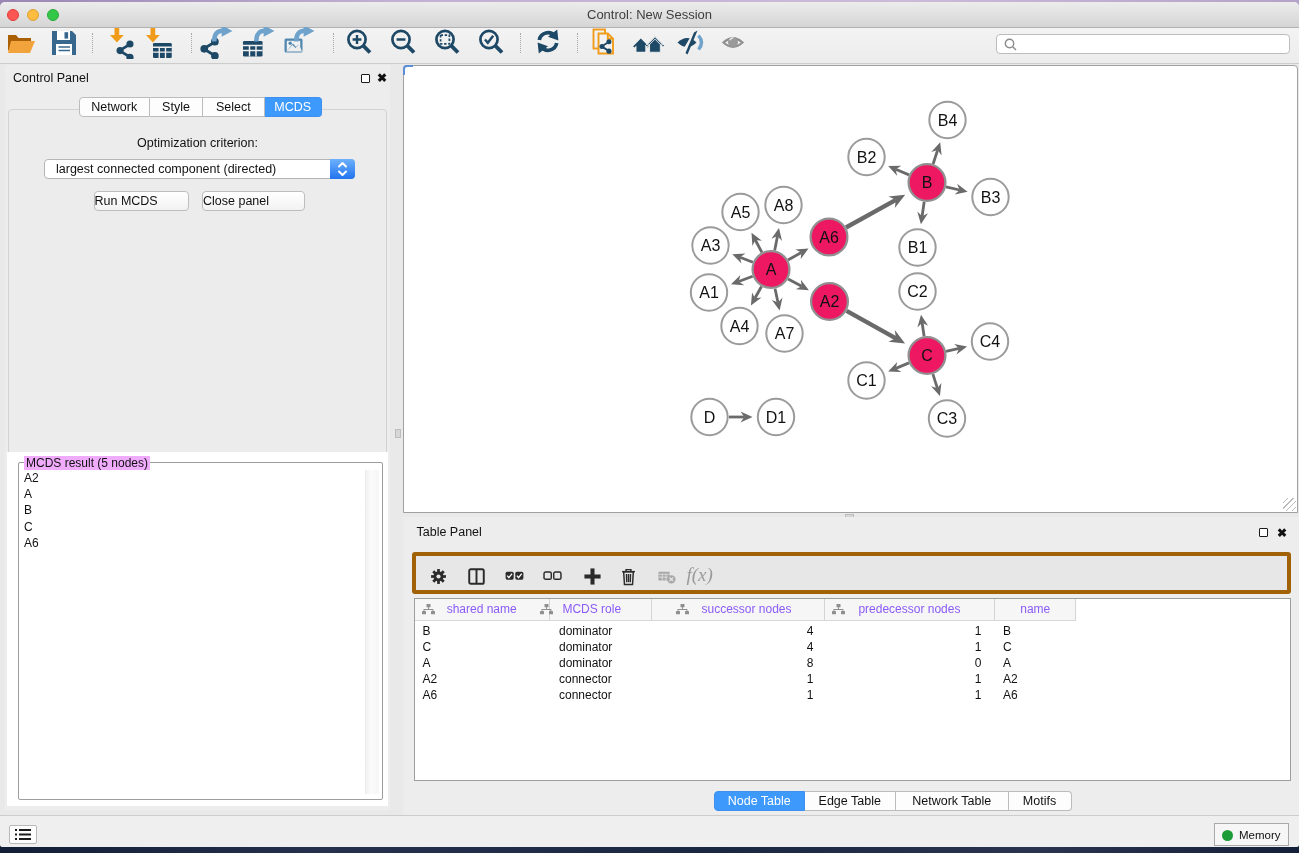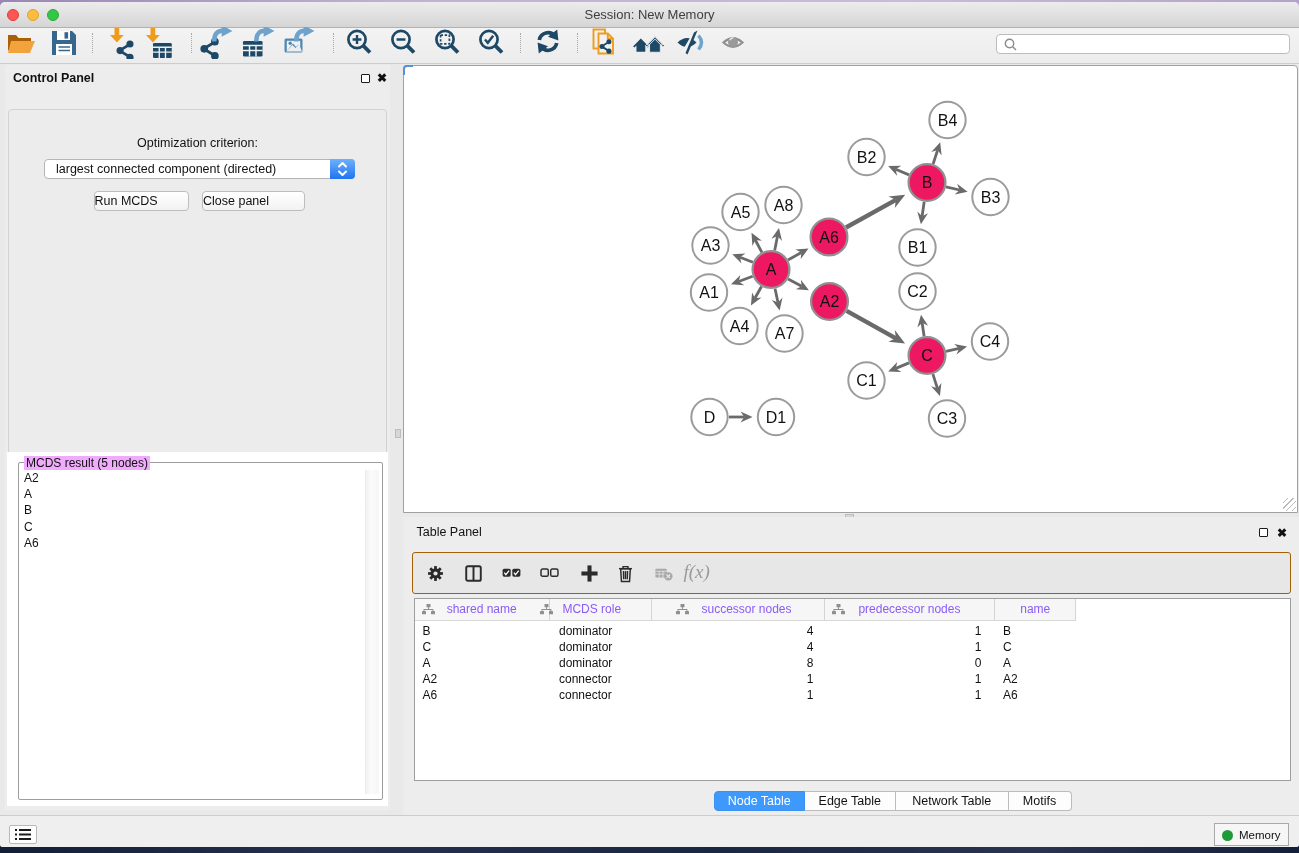--- a/index.html
+++ b/index.html
@@ -15,21 +15,21 @@
 #titlebar .tl { position:absolute; width:12px; height:12px; border-radius:50%; top:7px; }
 #title { width:100%; text-align:center; font-size:13px; color:#3e3e3e; line-height:25px; }
 #toolbar { left:0; top:26px; width:1299px; height:36px; background:linear-gradient(#f3f3f3,#ececec); border-bottom:1px solid #cccccc; }
 .sep { position:absolute; top:5px; height:20px; width:0; border-left:1px dotted #a8a8a8; }
 .ticon { position:absolute; top:-1px; }
 #search { left:996px; top:6px; width:294px; height:20px; background:#fff; border:1px solid #bdbdbd; border-radius:4px; }
 
 #main { left:0; top:63px; width:1299px; height:750px; background:#e9e9e9; }
 
 #cpanel { left:5px; top:0px; width:385px; height:745px; background:#ededed; }
-#cpanel h1 { font-size:12.5px; font-weight:bold; color:#111; position:absolute; left:8px; top:6px; }
+#cpanel h1 { font-size:12.5px; font-weight:normal; color:#111; position:absolute; left:8px; top:6px; }
 .flt { position:absolute; width:9px; height:9px; border:1.5px solid #1c1c1c; border-radius:1px; background:#fff; }
 .xcl { position:absolute; font-size:12px; font-weight:bold; color:#111; }
 #tabc { position:absolute; left:3px; top:43.5px; width:379px; height:697px; background:#ececec; border:1px solid #d2d2d2; border-radius:4px; }
 .tabs { position:absolute; display:flex; }
 .tab { height:20px; line-height:19px; background:#fdfdfd; border:1px solid #bcbcbc; border-left:none; font-size:12.5px; color:#111; text-align:center; }
 .tab.first { border-left:1px solid #bcbcbc; border-radius:4px 0 0 4px; }
 .tab.last { border-radius:0 4px 4px 0; }
 .tab.sel { background:#3d99fc; color:#fff; border-color:#3d90ef; }
 #cptabs { left:73.5px; top:31.5px; }
 
@@ -47,21 +47,21 @@
 #resscroll { position:absolute; right:2.5px; top:7px; width:14px; height:324px; background:linear-gradient(90deg,#f2f2f2,#fbfbfb 40%,#f6f6f6); border-left:1px solid #ececec; }
 
 #nwin { left:403px; top:0px; width:895px; height:448px; border:1px solid #a0a0a0; border-radius:4px 4px 0 0; background:#fff; }
 #ntitle { position:absolute; left:0; top:0; width:100%; height:20px; background:linear-gradient(#f1f1f1,#d8d8d8); border-bottom:1px solid #ababab; border-radius:4px 4px 0 0; }
 #ntitle .tl { position:absolute; width:10.5px; height:10.5px; border-radius:50%; top:4.5px; }
 #ntitle span { display:block; width:100%; text-align:center; font-size:13px; color:#2e2e2e; line-height:20px; }
 #grip { position:absolute; right:1px; bottom:1px; width:13px; height:13px; background:repeating-linear-gradient(135deg, transparent 0 3px, #bbb 3px 4px); }
 
 #tpanel { left:403px; top:452px; width:896px; height:298px; background:#ededed; }
 #tpanel h1 { font-size:12.5px; font-weight:normal; color:#111; position:absolute; left:13.5px; top:8px; }
-#ttool { position:absolute; left:8.5px; top:34.5px; width:879px; height:42px; background:#e7e7e7; border:1px solid #a16207; border-radius:3px;text-align:right; }
+#ttool { position:absolute; left:8.5px; top:34.5px; width:879px; height:42px; background:#e7e7e7; border:4px solid #a16207; border-radius:3px;text-align:right; }
 #ttable { position:absolute; left:10.5px; top:81px; width:877px; height:183px; background:#fff; border:1px solid #9e9e9e; }
 #thead { position:absolute; left:0; top:0; height:21.5px; background:#f6f6f6; border-bottom:1px solid #d8d8d8; }
 .hcell svg { position:absolute; left:7px; top:5px; }
 .hcell { position:absolute; top:0; height:21.5px; border-right:1px solid #d4d4d4; font-size:12px; color:#8b5cf6; text-align:center; line-height:21px; }
 .trow { position:absolute; font-size:12px; color:#111; height:16.1px; line-height:16.1px; }
 .num { text-align:right; }
 #btabs { left:270px; top:274px;padding-left:41px; }
 
 #status { left:0; top:813px; width:1299px; height:34px; background:#efefef; border-top:1px solid #cdcdcd; }
 #listbtn { position:absolute; left:9px; top:9px; width:28px; height:19px; background:#fdfdfd; border:1px solid #b9b9b9; border-radius:2px; }
@@ -71,21 +71,21 @@
 svg text { font-family:"Liberation Sans", sans-serif; }
 </style>
 </head>
 <body>
 <div class="abs" id="wallTop"></div>
 <div class="abs" id="app">
   <div class="abs" id="titlebar">
     <div class="tl" style="left:7px;background:#fc5753;border:0.5px solid #df3e39;"></div>
     <div class="tl" style="left:27px;background:#fdbc40;border:0.5px solid #dfa133;"></div>
     <div class="tl" style="left:47px;background:#33c748;border:0.5px solid #2aab3a;"></div>
-    <div id="title">Session: New Memory</div>
+    <div id="title">Control: New Session</div>
   </div>
   <div class="abs" id="toolbar">
     <div class="sep" style="left:92px"></div>
       <div class="sep" style="left:191px"></div>
       <div class="sep" style="left:333px"></div>
       <div class="sep" style="left:520px"></div>
       <div class="sep" style="left:577px"></div>
 <svg class="ticon" style="left:5px" width="32" height="30" viewBox="0 0 32 30">
         <path d="M3 8 L11 8 L13.5 11 L26 11 L26 14 L3 14 Z" fill="#a96007"></path>
         <path d="M3 26 L3 10 L10.5 10 L13 13 L3 24 Z" fill="#a96007"></path>
@@ -242,20 +242,26 @@
           <line x1="9.7" y1="9.7" x2="13" y2="13" stroke="#8b8b8b" stroke-width="1.4"></line>
         </svg>
       </div>
   </div>
   <div class="abs" id="main">
     <div class="abs" id="cpanel">
       <h1>Control Panel</h1>
       <div class="flt" style="left:355.5px;top:8.5px;"></div>
       <div class="xcl" style="left:372px;top:6px;">✖</div>
       <div id="tabc"></div>
+      <div class="tabs" id="cptabs">
+        <div class="tab first" style="width:71.5px;">Network</div>
+        <div class="tab" style="width:53px;">Style</div>
+        <div class="tab" style="width:61.5px;">Select</div>
+        <div class="tab sel last" style="width:57.5px;">MCDS</div>
+      </div>
       <div id="dropdown">
           <span>largest connected component (directed)</span>
         <div id="stepper">
           <svg width="25" height="20" viewBox="0 0 25 20">
               <g stroke="#fff" stroke-width="2" fill="none" stroke-linecap="round" stroke-linejoin="round">
                 <path d="M9 7.5 L12.5 4 L16 7.5"></path>
                 <path d="M9 12.5 L12.5 16 L16 12.5"></path>
               </g>
             </svg>
         </div>

